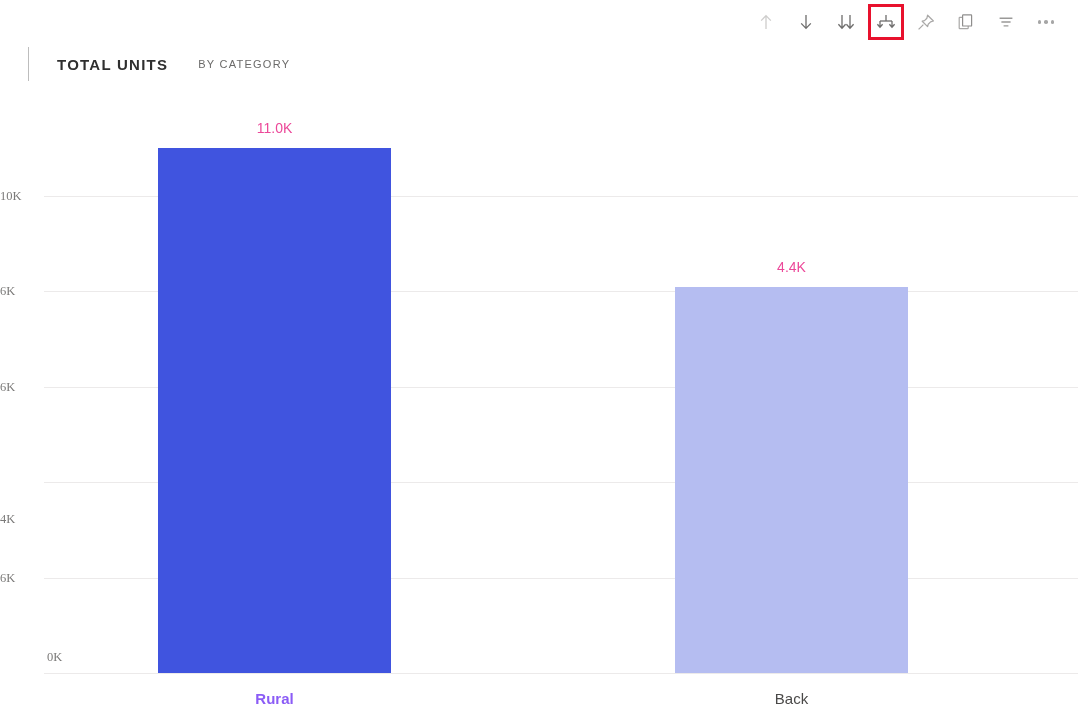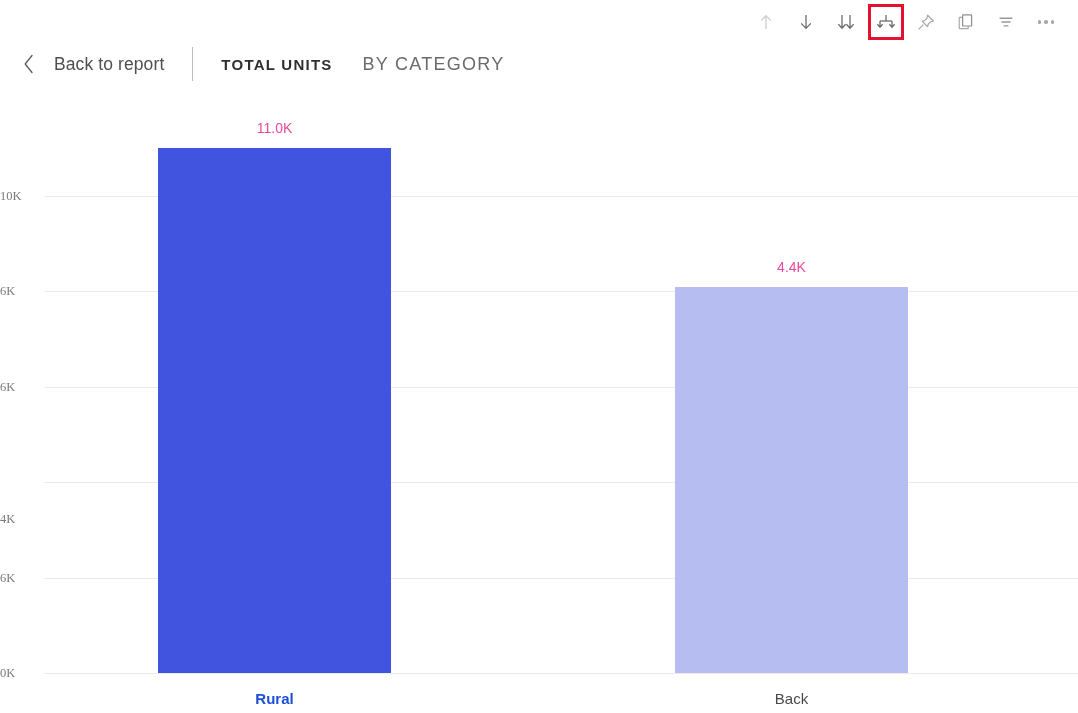--- a/index.html
+++ b/index.html
@@ -107,21 +107,21 @@
     align-items: center;
     margin-left: 28px;
   }
   #measure-title {
     font-size: 15px;
     font-weight: bold;
     color: #2f2f2f;
     letter-spacing: 1.25px;
   }
   #dimension-title {
-    font-size: 18px;
+    font-size: 11px;
     font-weight: normal;
     color: #6b6a69;
     letter-spacing: 1.25px;
     margin-left: 30px;
   }
 
   
   #chart {
     position: absolute;
     top: 92px;
@@ -166,21 +166,21 @@
   }
   .cat-label {
     position: absolute;
     font-size: 15px;
     color: #4a4948;
     transform: translateX(-50%);
     white-space: nowrap;
   }
   .cat-label.selected {
     font-weight: bold;
-    color: #1d4ed8;
+    color: #8b5cf6;
   }
 </style>
 </head>
 <body>
 
 <div id="toolbar">
 
   <div class="tool-btn disabled">
     <span>
       <svg width="20" height="20" viewBox="0 0 20 20">
@@ -248,43 +248,35 @@
       <i></i>
         <i></i>
         <i></i>
     </span>
   </div>
 
 </div>
 
 <div id="header">
 
-  <div id="back-group">
-    <span id="back-chevron">
-      <svg width="14" height="22" viewBox="0 0 14 22">
-        <path d="M10 2.5 L3.2 11 L10 19.5" fill="none" stroke="#605e5c" stroke-width="1.35" stroke-linecap="round" stroke-linejoin="round"></path>
-      </svg>
-    </span>
-    <span id="back-label">Back to report</span>
-  </div>
 
   <div id="header-divider"></div>
 
   <div id="title-group">
     <span id="measure-title">TOTAL UNITS</span>
     <span id="dimension-title">BY CATEGORY</span>
   </div>
 
 </div>
 
 <div id="chart">
   <div id="plot">
 
   <div class="gridline" style="top: 581px;"></div>
-      <div class="ytick" style="top: 581px; left: -44px;">0K</div>
+      <div class="ytick" style="top: 565px; left: -44px; padding-left: 47px;">0K</div>
       <div class="gridline" style="top: 485.6px;"></div>
       <div class="ytick" style="top: 485.6px; left: -44px;">6K</div>
       <div class="gridline" style="top: 390.2px;"></div>
       <div class="ytick" style="top: 390.2px; left: -44px; margin-top: 37px;">4K</div>
       <div class="gridline" style="top: 294.8px;"></div>
       <div class="ytick" style="top: 294.8px; left: -44px;">6K</div>
       <div class="gridline" style="top: 199.4px;"></div>
       <div class="ytick" style="top: 199.4px; left: -44px;">6K</div>
       <div class="gridline" style="top: 104px;"></div>
       <div class="ytick" style="top: 104px; left: -44px;">10K</div>

